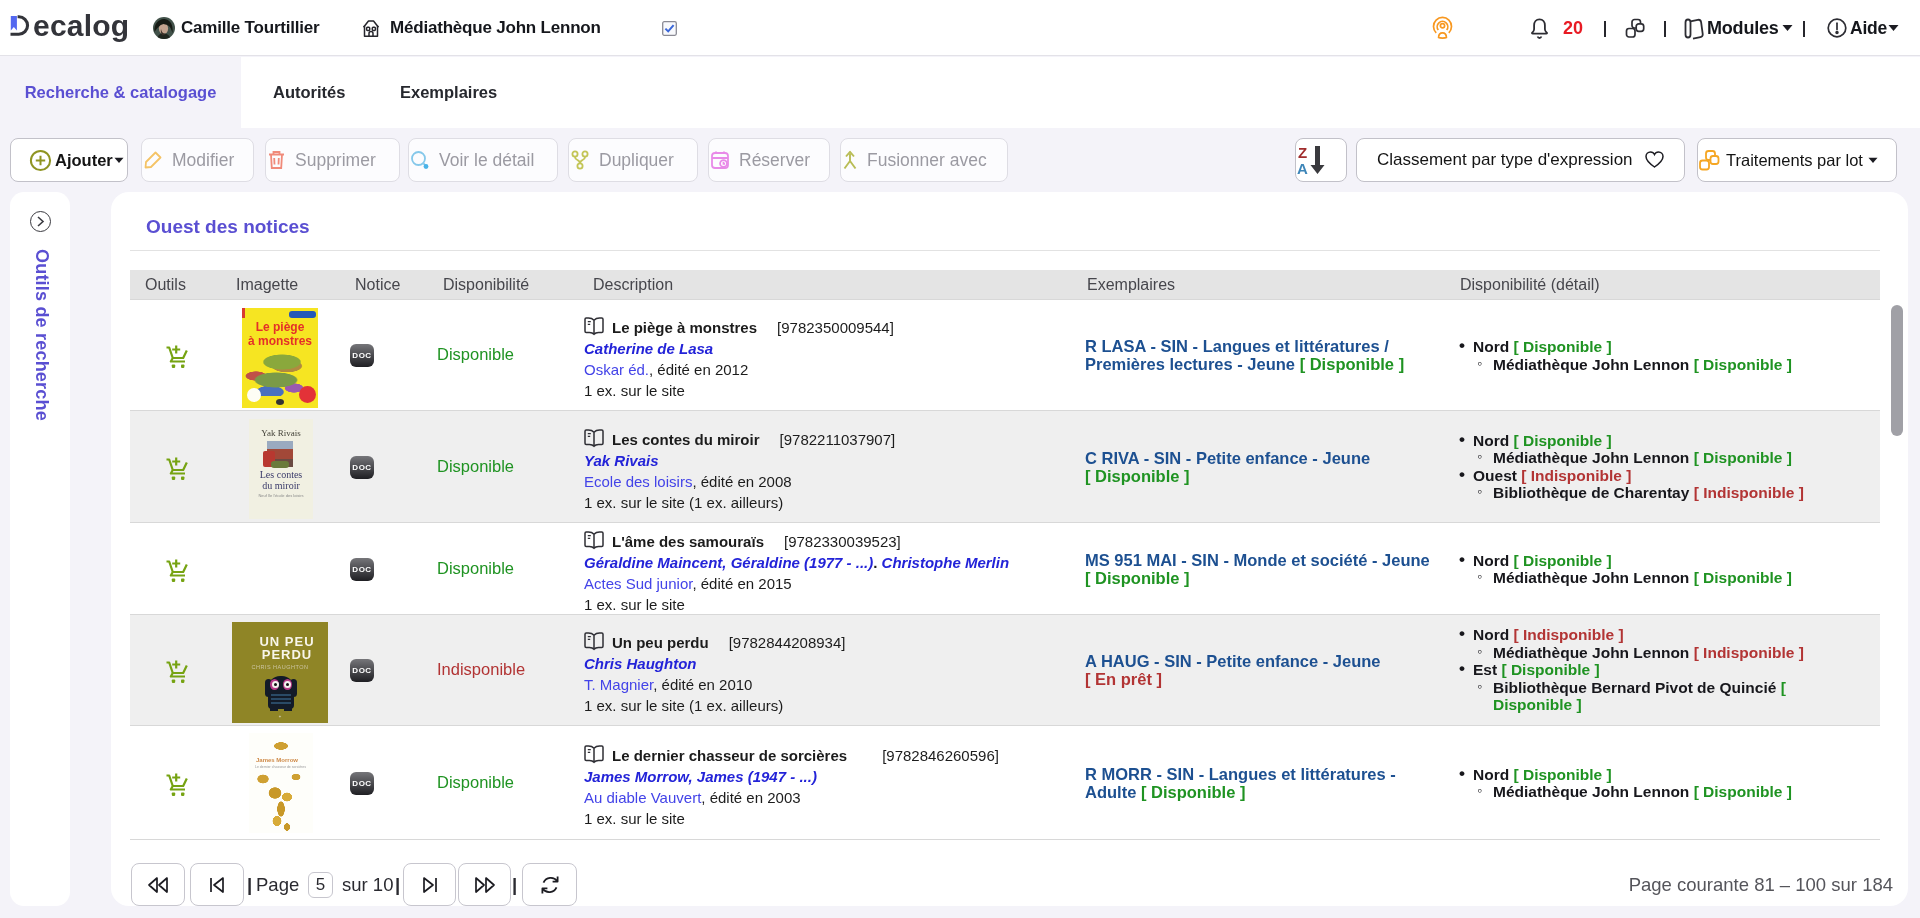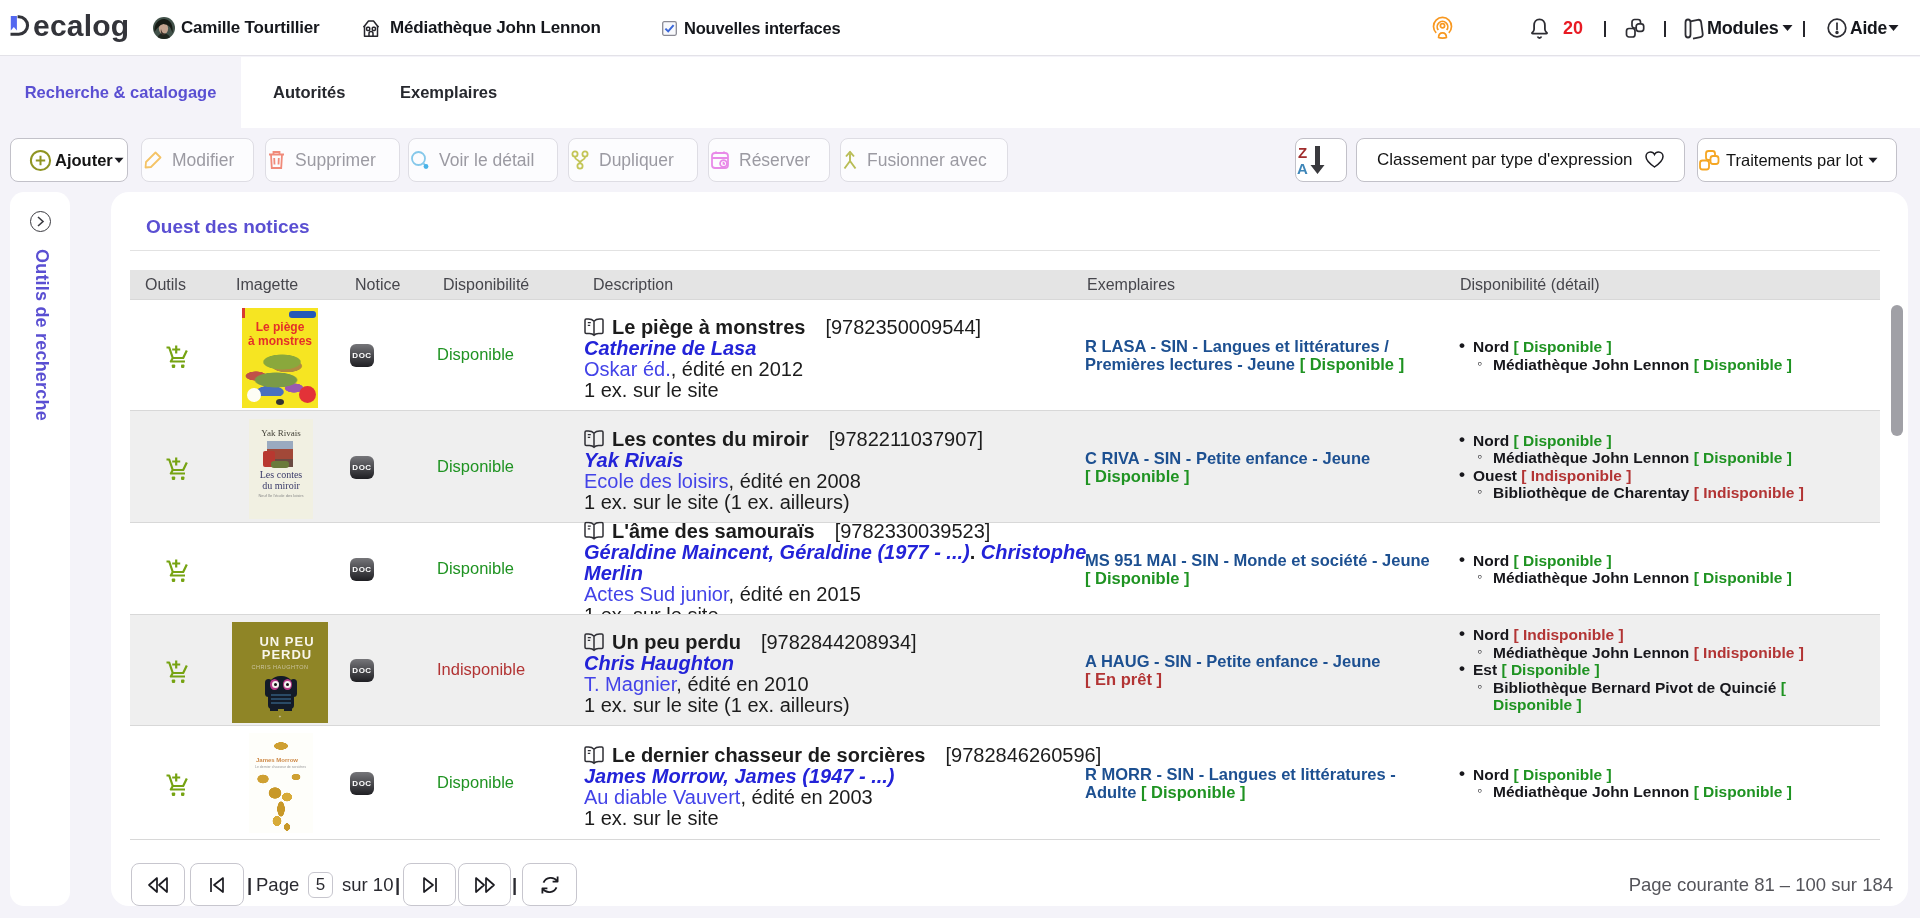--- a/index.html
+++ b/index.html
@@ -36,21 +36,21 @@
 #listtitle { position:absolute; left:146px; top:216px; color:#5a4fd2; font-weight:bold; font-size:19px; }
 #titlerule { position:absolute; left:130px; top:250px; width:1750px; height:1px; background:#e2e2e2; }
 
 
 #thead { position:absolute; left:130px; top:270px; width:1750px; height:29px; background:#e4e4e4; }
 .th { position:absolute; top:0; height:29px; display:flex; align-items:center; font-size:16px; color:#46464c; }
 .row { position:absolute; left:130px; width:1750px; border-top:1px solid #d8d8d8; }
 .row.gray { background:#efefef; }
 .cell { position:absolute; }
 
-.desc { font-size:20px; line-height:21px; color:#1c1c1c; }
+.desc { font-size:15px; line-height:21px; color:#1c1c1c; }
 .desc .ttl { font-weight:bold; }
 .desc .auth { color:#2323d8; font-weight:bold; font-style:italic; }
 .desc .pub { color:#4343e8; }
 .exem { font-size:16.5px; line-height:18px; font-weight:bold; color:#1d5091; }
 .green { color:#1f9322; }
 .red { color:#b23434; }
 .availtxt { font-size:16.5px; }
 .det { font-size:15.5px; line-height:17.5px; font-weight:bold; color:#17171c; }
 .det .l1 { padding-left:16px; position:relative; }
 .det .l2 { padding-left:36px; position:relative; }
@@ -109,21 +109,20 @@
       <path d="M8 17 L8 14.6 A 2 2 0 0 1 12 14.6 L12 17"></path>
     </svg>
   </div>
   <div class="item bold17" style="left:390px;">Médiathèque John Lennon</div>
   <div class="item" style="left:662px;">
     <svg width="15" height="15" viewBox="0 0 15 15">
       <rect x="0.7" y="0.7" width="13.6" height="13.6" rx="1.5" fill="#f8f9fc" stroke="#8a8a94" stroke-width="1.3"></rect>
       <path d="M3.4 7.6 L6.2 10.4 L11.6 4.2" fill="none" stroke="#3a66d8" stroke-width="2"></path>
     </svg>
   </div>
-  <div class="item bold17" style="left:684px; font-size:16.5px;">Nouvelles interfaces</div>
 
   <div class="item" style="left:1432px;">
     <svg width="21" height="24" viewBox="0 0 21 24" fill="none" stroke="#f89820" stroke-width="1.7">
       <path d="M4.2 16.8 A 9 9 0 1 1 16.8 16.8"></path>
       <path d="M6.3 13.9 A 5.3 5.3 0 1 1 14.7 13.9"></path>
       <circle cx="10.5" cy="9.7" r="2.1"></circle>
       <path d="M6.6 21.5 C6.6 18.3 8.3 16.8 10.5 16.8 C12.7 16.8 14.4 18.3 14.4 21.5 C13 22.3 8 22.3 6.6 21.5 Z"></path>
     </svg>
   </div>
   <div class="item" style="left:1529px;">
@@ -449,21 +448,21 @@
       radial-gradient(ellipse 6px 12px at 32px 38px, #c89828 0 60%, transparent 66%),
       radial-gradient(ellipse 7px 8px at 28px 50px, #d8ab38 0 60%, transparent 66%),
       radial-gradient(ellipse 5px 6px at 38px 56px, #c89828 0 60%, transparent 66%);"></div>
   </div>
   <div class="cell docb"></div>
   <div class="cell availtxt green avail">Disponible</div>
   <div class="cell desc vmid" style="left:454px; width:560px;">
     <div><svg class="bico" width="20" height="19" viewBox="0 0 20 19" fill="none" stroke="#2f2f35" stroke-width="1.5">
           <path d="M10 3.2 C8.5 1.6 6.5 1 4.5 1 L2.2 1 C1.5 1 1 1.5 1 2.2 L1 14.2 C1 14.9 1.5 15.4 2.2 15.4 L5.5 15.4 C7.3 15.4 9 16 10 17.4 C11 16 12.7 15.4 14.5 15.4 L17.8 15.4 C18.5 15.4 19 14.9 19 14.2 L19 2.2 C19 1.5 18.5 1 17.8 1 L15.5 1 C13.5 1 11.5 1.6 10 3.2 Z M10 3.2 L10 17.4" stroke-linejoin="round"></path>
           <path d="M3.8 4.6 L6.8 4.6 M3.8 7.4 L6.2 7.4" stroke-width="1.2"></path>
-        </svg><span class="ttl">Le dernier chasseur de sorcières</span><span style="margin-left:20px;">[9782846260596]</span></div>
+        </svg><span class="ttl">Le dernier chasseur de sorcières</span><span style="margin-left:35px;">[9782846260596]</span></div>
     <div class="auth">James Morrow, James (1947 - ...)</div>
     <div><span class="pub">Au diable Vauvert</span>, édité en 2003</div>
     <div>1 ex. sur le site</div>
   </div>
   <div class="cell exem vmid" style="left:955px; width:330px;">R MORR - SIN - Langues et littératures - Adulte <span class="green">[&nbsp;Disponible&nbsp;]</span></div>
   <div class="cell det vmid" style="left:1327px; width:433px;">
     <div class="l1"><span class="b1">•</span>Nord <span class="green">[ Disponible ]</span></div>
     <div class="l2"><span class="b2">◦</span>Médiathèque John Lennon <span class="green">[ Disponible ]</span></div>
   </div>
 </div>

